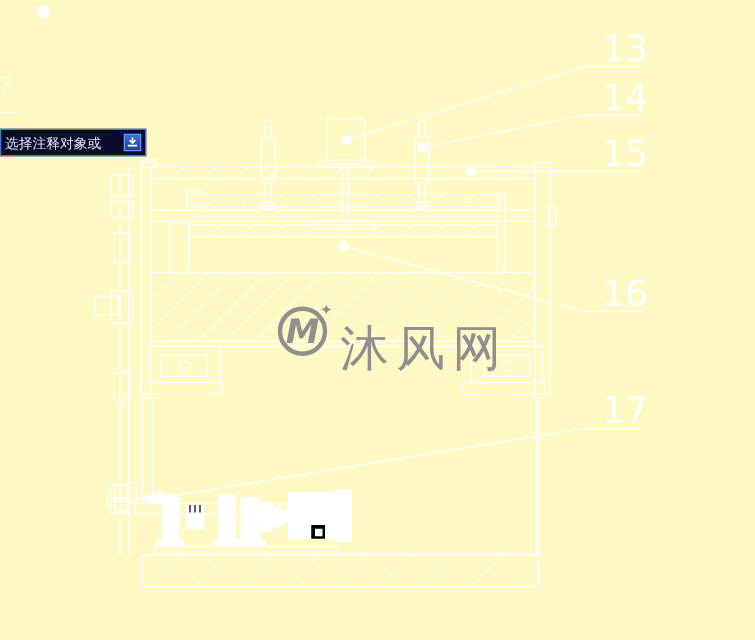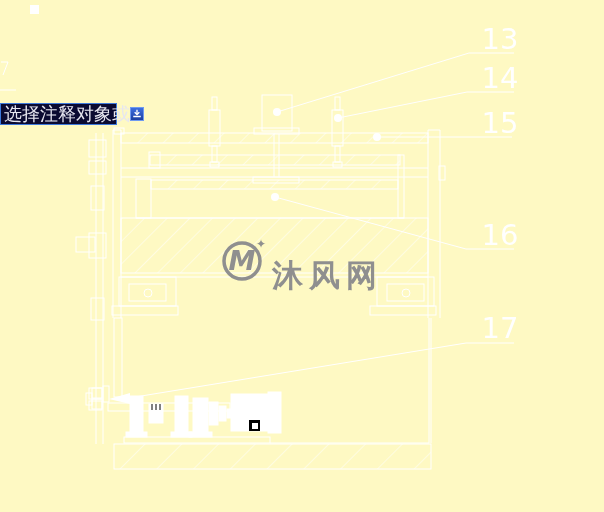--- a/index.html
+++ b/index.html
@@ -8,39 +8,39 @@
     font-family:"DejaVu Sans",sans-serif;
   }
   #cad-svg{position:absolute;left:0;top:0;}
   
   .prompt{
     position:absolute;left:0;top:103px;width:117px;height:22px;
     background:#0a0a31;border:1px solid #3d79dc;
     display:flex;align-items:center;box-sizing:border-box;padding:0 3px 0 3px;
   }
   .prompt-text{
-    color:#e6e6f0;font-size:18px;line-height:1;white-space:nowrap;
+    color:#e6e6f0;font-size:11px;line-height:1;white-space:nowrap;
     letter-spacing:0px;
     text-align:right;
   }
   .picon{
     margin-left:auto;width:14px;height:14px;flex:0 0 auto;
     background:linear-gradient(#3e6fe0,#1c3fa0);
     border:1px solid #6f9af0;box-sizing:border-box;
     display:flex;align-items:center;justify-content:center;
   }
   
   .wm{
     position:absolute;left:218px;top:228px;display:flex;align-items:center;
     color:#8f8f8f;user-select:none;
   }
   .wm-logo{width:50px;height:48px;flex:0 0 auto;}
   .wm-right{margin-left:4px;}
   .wm-name{
-    font-size:31px;font-weight:bold;letter-spacing:6px;line-height:1;
+    font-size:39px;font-weight:normal;letter-spacing:6px;line-height:1;
     color:#8f8f8f;white-space:nowrap;margin-top:32px;
   }
   .wm-url{
     font-size:14px;font-weight:bold;letter-spacing:1.5px;line-height:1;
     margin-top:2px;color:#8f8f8f;white-space:nowrap;
   }
 </style>
 </head>
 <body>
 

